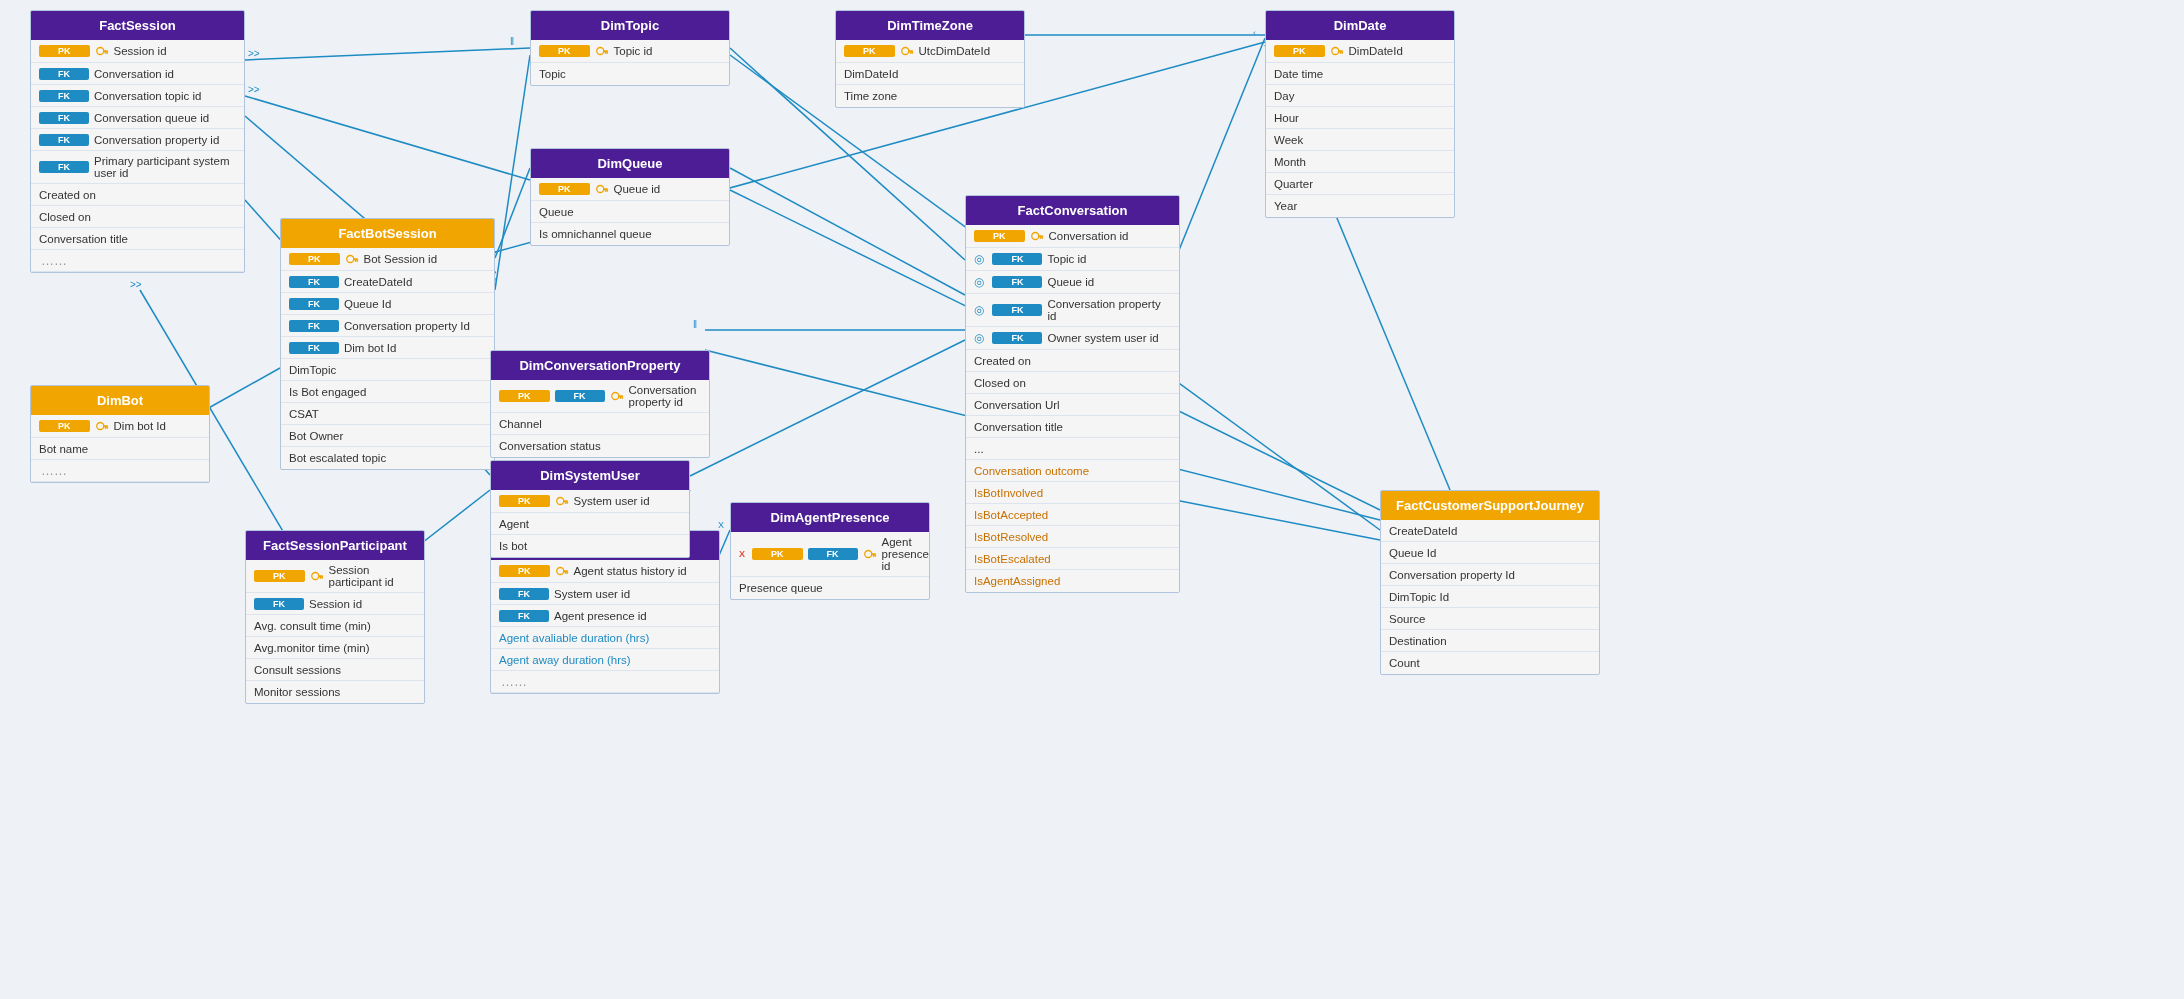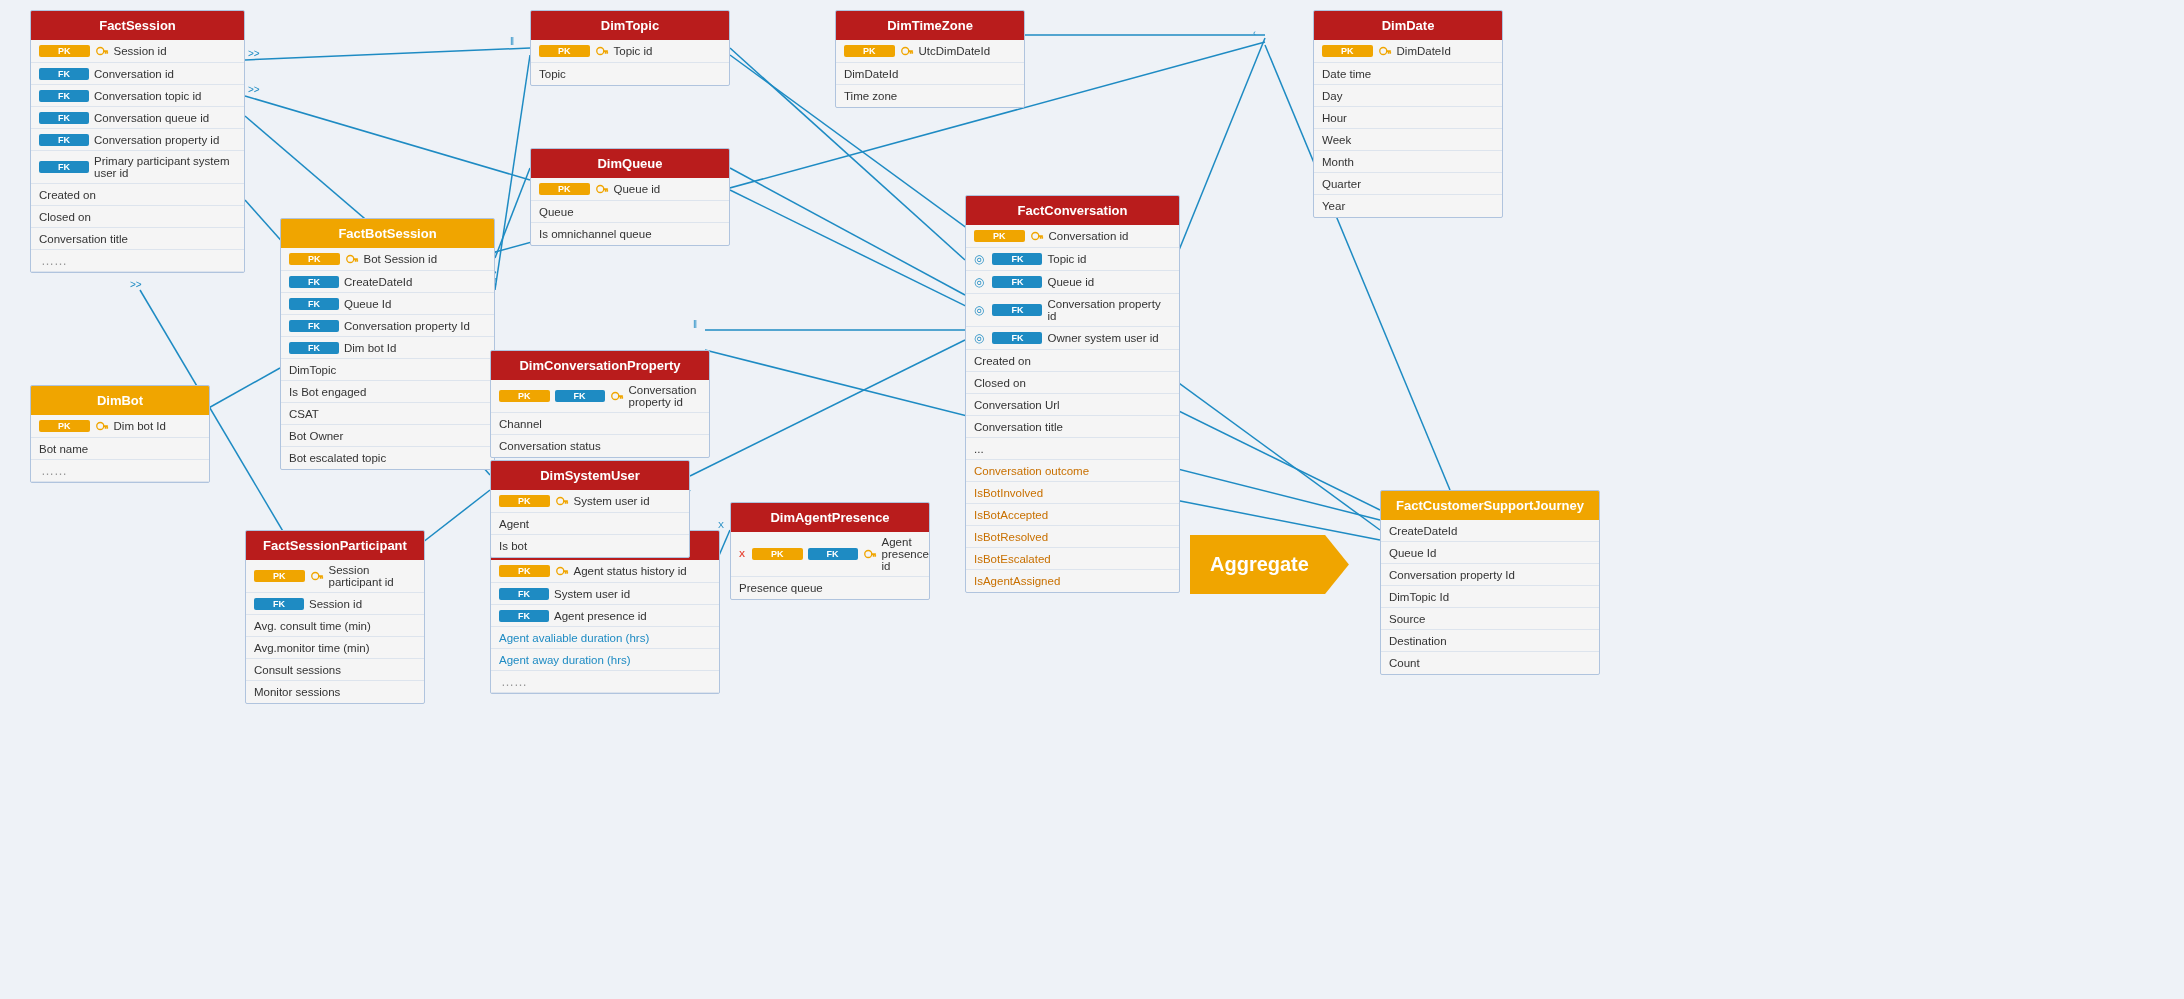--- a/index.html
+++ b/index.html
@@ -25,21 +25,21 @@
       min-width: 180px;
     }
     .entity-header {
       color: #fff;
       font-weight: bold;
       font-size: 13px;
       text-align: center;
       padding: 7px 10px;
       border-radius: 1px 1px 0 0;
     }
-    .header-blue { background: #b91c1c; }
+    .header-blue { background: #4c1d95; }
     .header-orange { background: #f0a500; }
     .entity-row {
       padding: 4px 10px 4px 8px;
       border-bottom: 1px solid #dde4ed;
       color: #333;
       font-size: 11.5px;
       display: flex;
       align-items: center;
       gap: 5px;
       min-height: 22px;
@@ -418,44 +418,41 @@
     <div class="entity-row">Conversation title</div>
     <div class="entity-row">...</div>
     <div class="entity-row row-orange">Conversation outcome</div>
     <div class="entity-row row-orange">IsBotInvolved</div>
     <div class="entity-row row-orange">IsBotAccepted</div>
     <div class="entity-row row-orange">IsBotResolved</div>
     <div class="entity-row row-orange">IsBotEscalated</div>
     <div class="entity-row row-orange">IsAgentAssigned</div>
   </div>
 
-  <div class="entity-box" style="left:1265px;top:10px;width:190px;margin-left:48px;">
+  <div class="entity-box" style="left:1265px;top:10px;width:190px;">
     <div class="entity-header header-blue">DimDate</div>
     <div class="entity-row">
       <span class="badge badge-pk">PK</span>
       <svg class="key-icon" viewBox="0 0 16 16">
           <circle cx="6" cy="8" r="4" fill="none" stroke="#f0a500" stroke-width="1.5"></circle>
           <rect x="9" y="7" width="6" height="2" fill="#f0a500" rx="1"></rect>
           <rect x="13" y="9" width="2" height="2" fill="#f0a500" rx="0.5"></rect>
           <rect x="11" y="9" width="2" height="2" fill="#f0a500" rx="0.5"></rect>
         </svg>
       DimDateId
     </div>
     <div class="entity-row">Date time</div>
     <div class="entity-row">Day</div>
     <div class="entity-row">Hour</div>
     <div class="entity-row">Week</div>
     <div class="entity-row">Month</div>
     <div class="entity-row">Quarter</div>
     <div class="entity-row">Year</div>
   </div>
 
-  <div class="aggregate-arrow" style="left:1190px;top:535px;">
-    <div class="arrow-shape">Aggregate</div>
-  </div>
 
   <div class="entity-box" style="left:1380px;top:490px;width:220px;">
     <div class="entity-header header-orange">FactCustomerSupportJourney</div>
     <div class="entity-row">CreateDateId</div>
     <div class="entity-row">Queue Id</div>
     <div class="entity-row">Conversation property Id</div>
     <div class="entity-row">DimTopic Id</div>
     <div class="entity-row">Source</div>
     <div class="entity-row">Destination</div>
     <div class="entity-row">Count</div>

